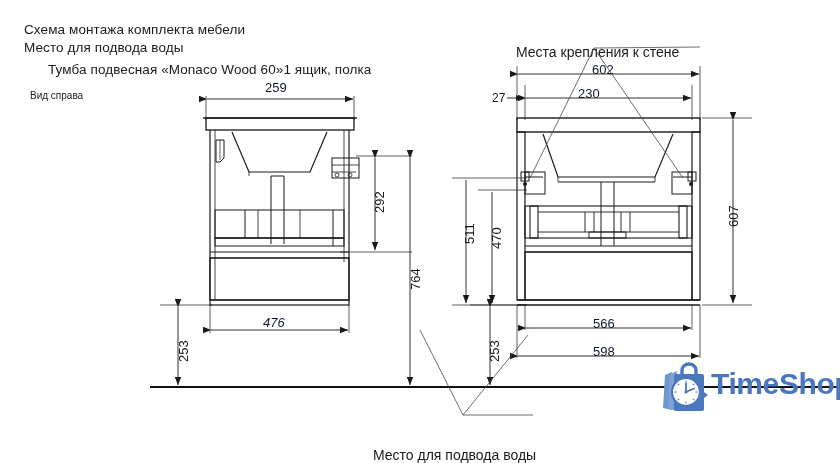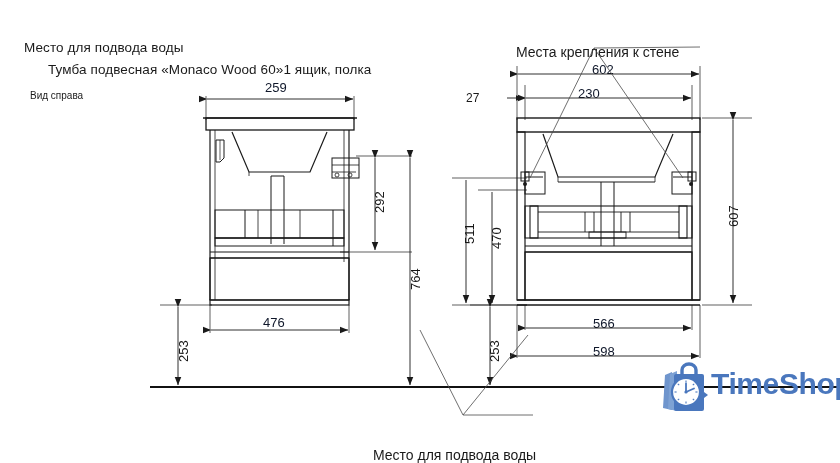--- a/index.html
+++ b/index.html
@@ -78,38 +78,39 @@
     color: #4a77bd;
     font-family: "Liberation Sans", sans-serif;
     letter-spacing: -0.4px;
   }
 </style>
 </head>
 <body>
 
 <div id="canvas">
 
+  <div class="txt title-line" style="left:24px; top:22px;">Схема монтажа комплекта мебели</div>
   <div class="txt title-line" style="left:24px; top:40px;">Место для подвода воды</div>
   <div class="txt title-line" style="left:24px; top:62px;margin-left:24px;">Тумба подвесная «Monaco Wood 60»1 ящик, полка</div>
 
   <div class="txt view-label" style="left:30px; top:90px;">Вид справа</div>
 
   <div class="txt callout" style="left:516px; top:20px;">Места крепления к стене</div>
 
   <div class="txt callout" style="left:373px; top:423px;">Место для подвода воды</div>
 
   <div class="txt dim" style="left:265px; top:80px;">259</div>
-  <div class="txt dim" style="left:263px; top:315px;">476</div>
+  <div class="txt dim" style="left:263px; top:315px;font-style:italic;">476</div>
   <div class="txt dim-v" style="left:372px; top:213px;">292</div>
   <div class="txt dim-v" style="left:408px; top:290px;">764</div>
   <div class="txt dim-v" style="left:176px; top:362px;">253</div>
 
   <div class="txt dim" style="left:592px; top:62px;">602</div>
   <div class="txt dim" style="left:578px; top:86px;">230</div>
-  <div class="txt dim-small" style="left:466px; top:91px;">27</div>
+  <div class="txt dim-small" style="left:492px; top:91px;">27</div>
   <div class="txt dim" style="left:593px; top:316px;">566</div>
   <div class="txt dim" style="left:593px; top:344px;">598</div>
   <div class="txt dim-v" style="left:726px; top:227px;">607</div>
   <div class="txt dim-v" style="left:462px; top:244px;">511</div>
   <div class="txt dim-v" style="left:489px; top:249px;">470</div>
   <div class="txt dim-v" style="left:487px; top:362px;">253</div>
 
   <svg id="drawing" viewBox="0 0 840 463" xmlns="http://www.w3.org/2000/svg">
     <defs>
       <marker id="ar" markerWidth="9" markerHeight="8" refX="8.4" refY="4" orient="auto" markerUnits="userSpaceOnUse">

